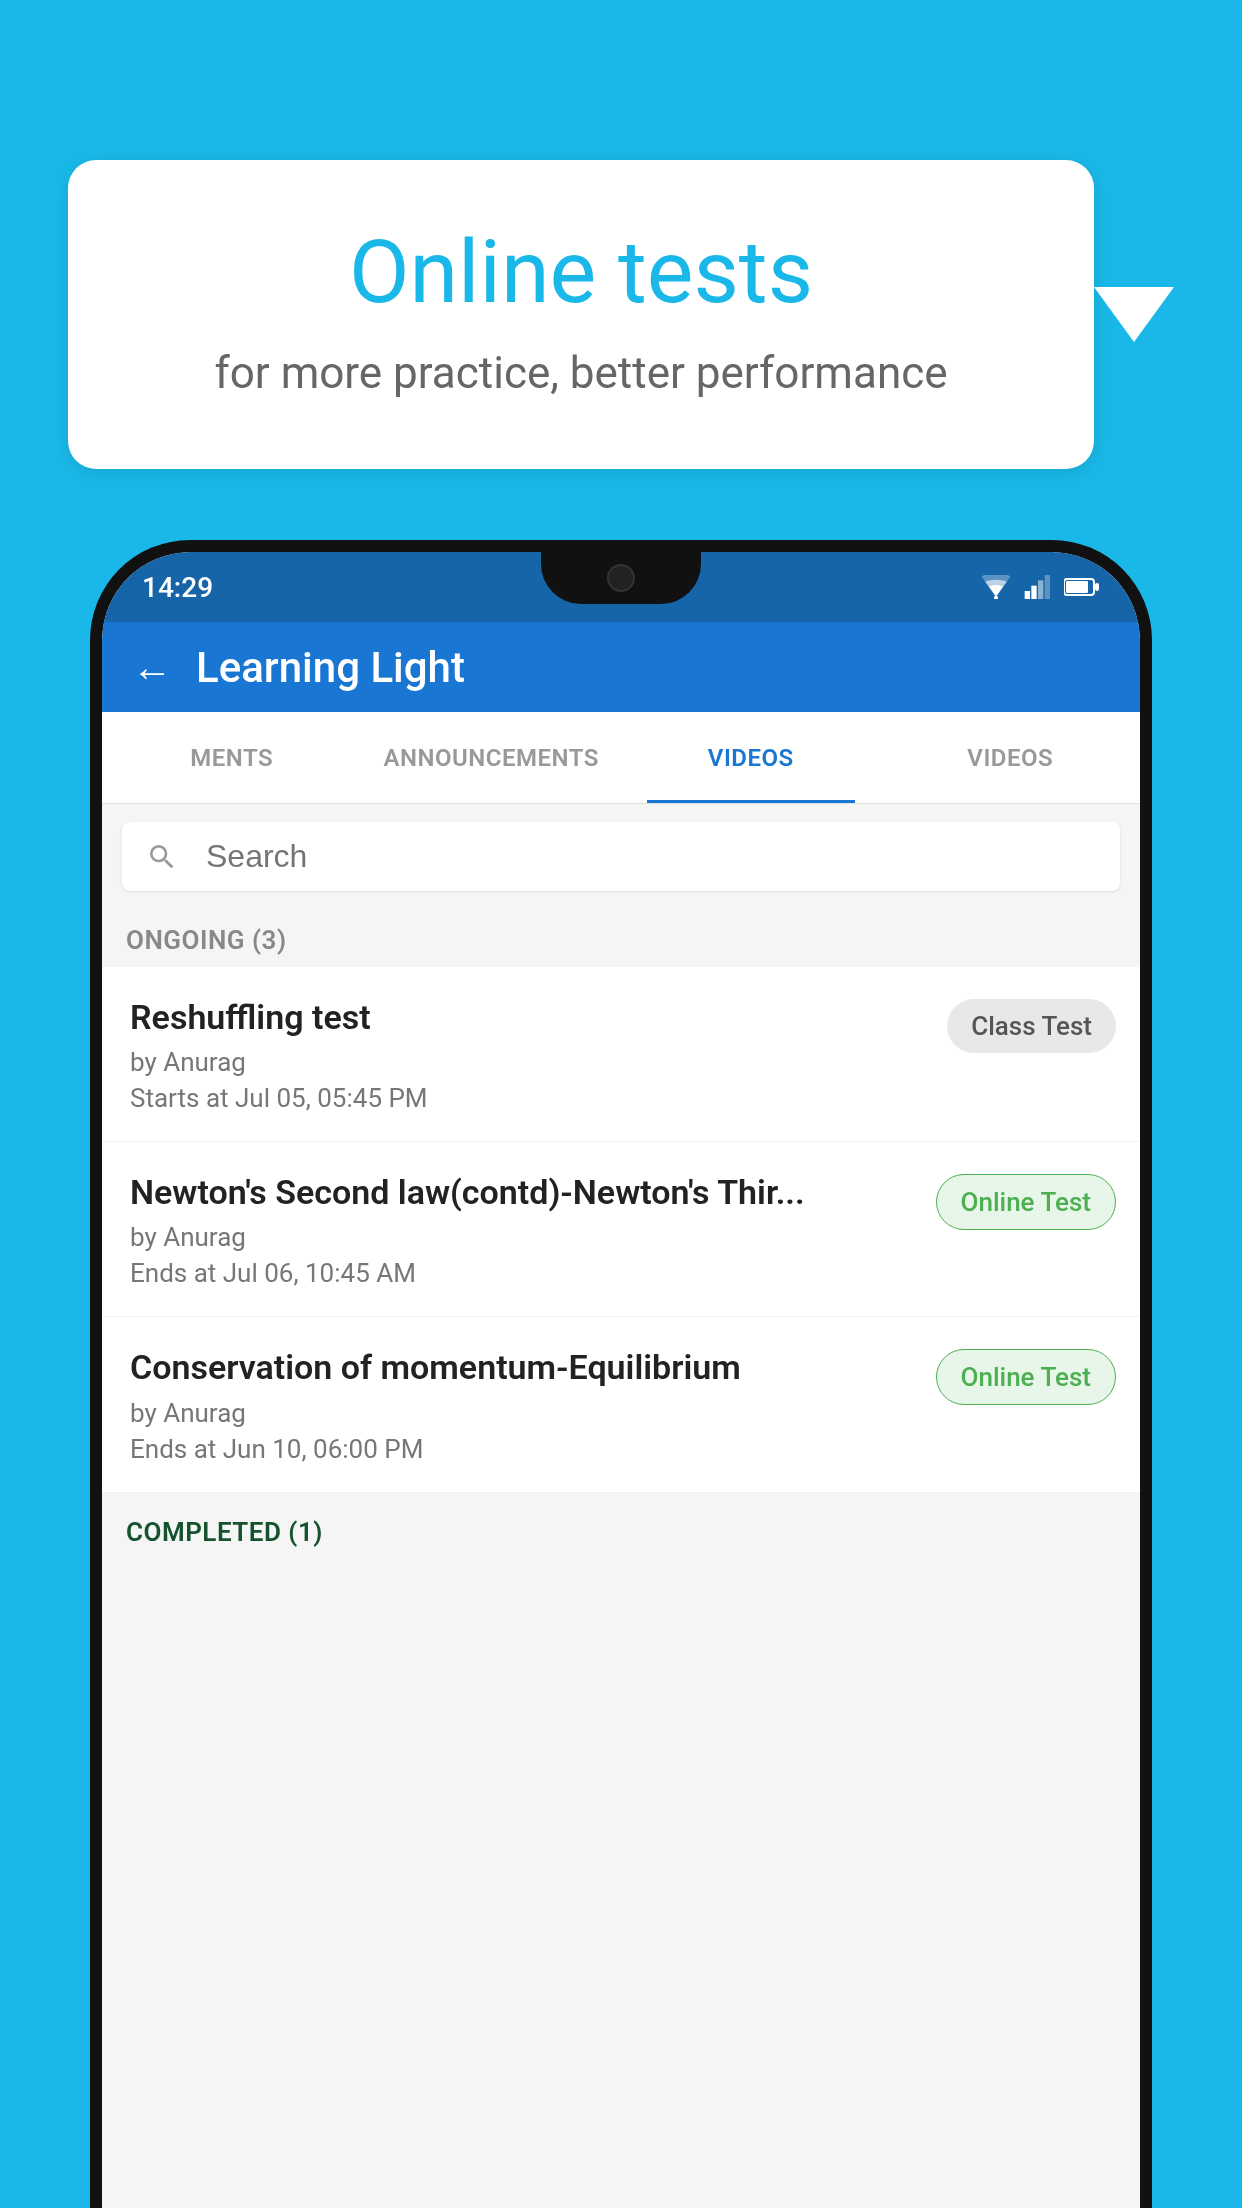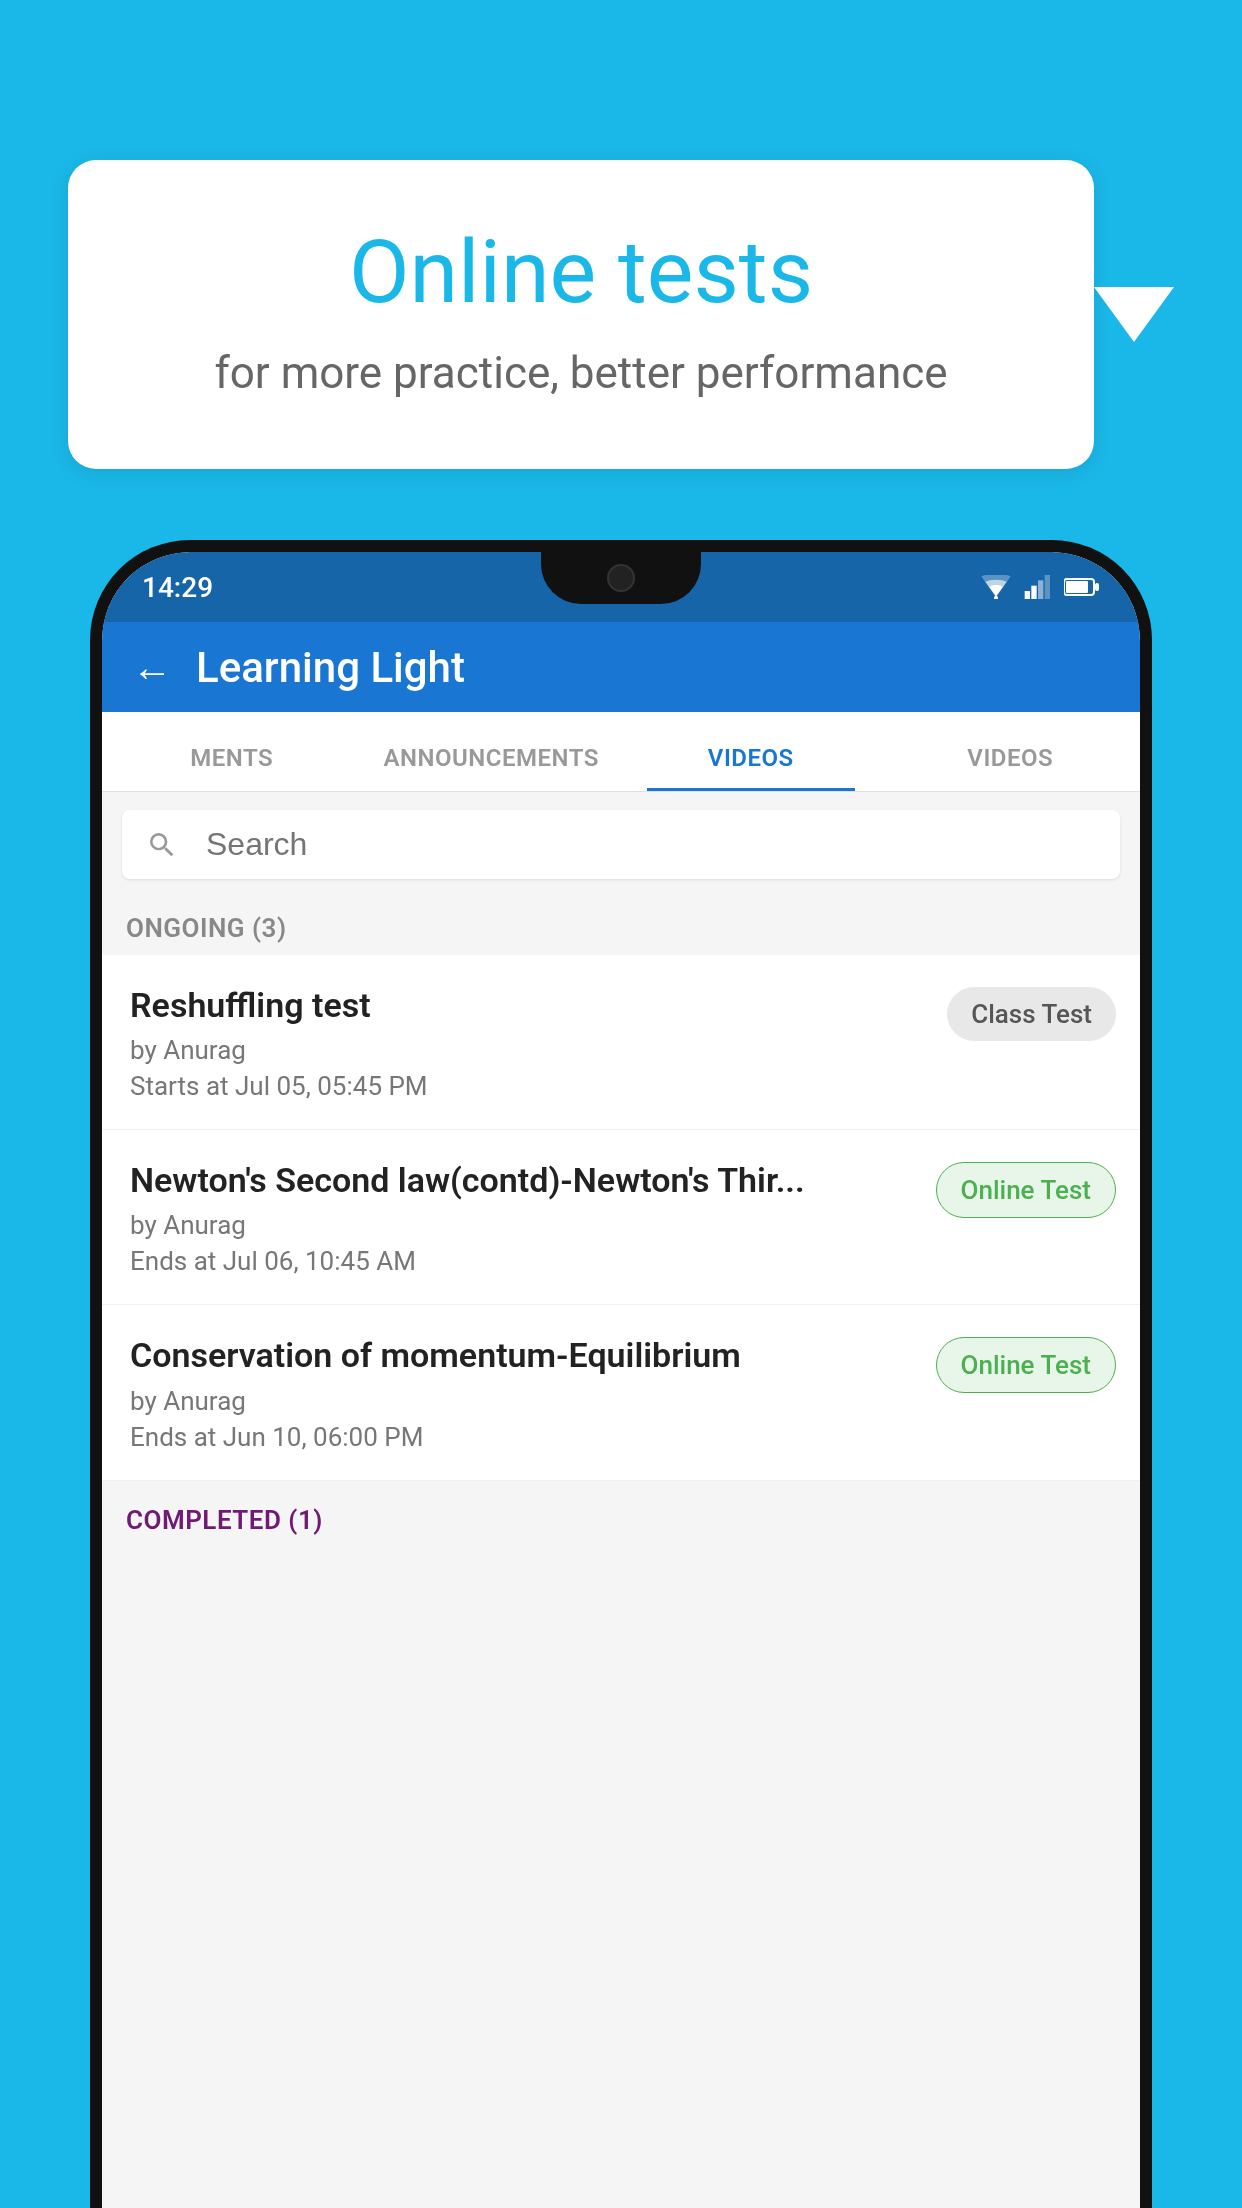--- a/index.html
+++ b/index.html
@@ -144,22 +144,21 @@
       color: white;
       font-size: 42px;
       font-weight: 500;
     }
 
     
     .tabs-bar {
       background: white;
       display: flex;
       border-bottom: 1px solid #e0e0e0;
-      height: 68px;
-      margin-top: 12px;
+      height: 92px;
     }
 
     .tab {
       flex: 1;
       display: flex;
       align-items: center;
       justify-content: center;
       font-size: 24px;
       font-weight: 600;
       color: #999;
@@ -273,21 +272,21 @@
       background: #e8f5e9;
       color: #4caf50;
       border: 1.5px solid #4caf50;
     }
 
     
     .completed-header {
       padding: 16px 24px 12px;
       font-size: 26px;
       font-weight: 600;
-      color: #701a75;
+      color: #14532d;
       letter-spacing: 0.5px;
       background: #f5f5f5;
       margin-top: 8px;
     }
 
     .phone-screen {
       background: white;
       position: absolute;
       top: 0;
       left: 0;

